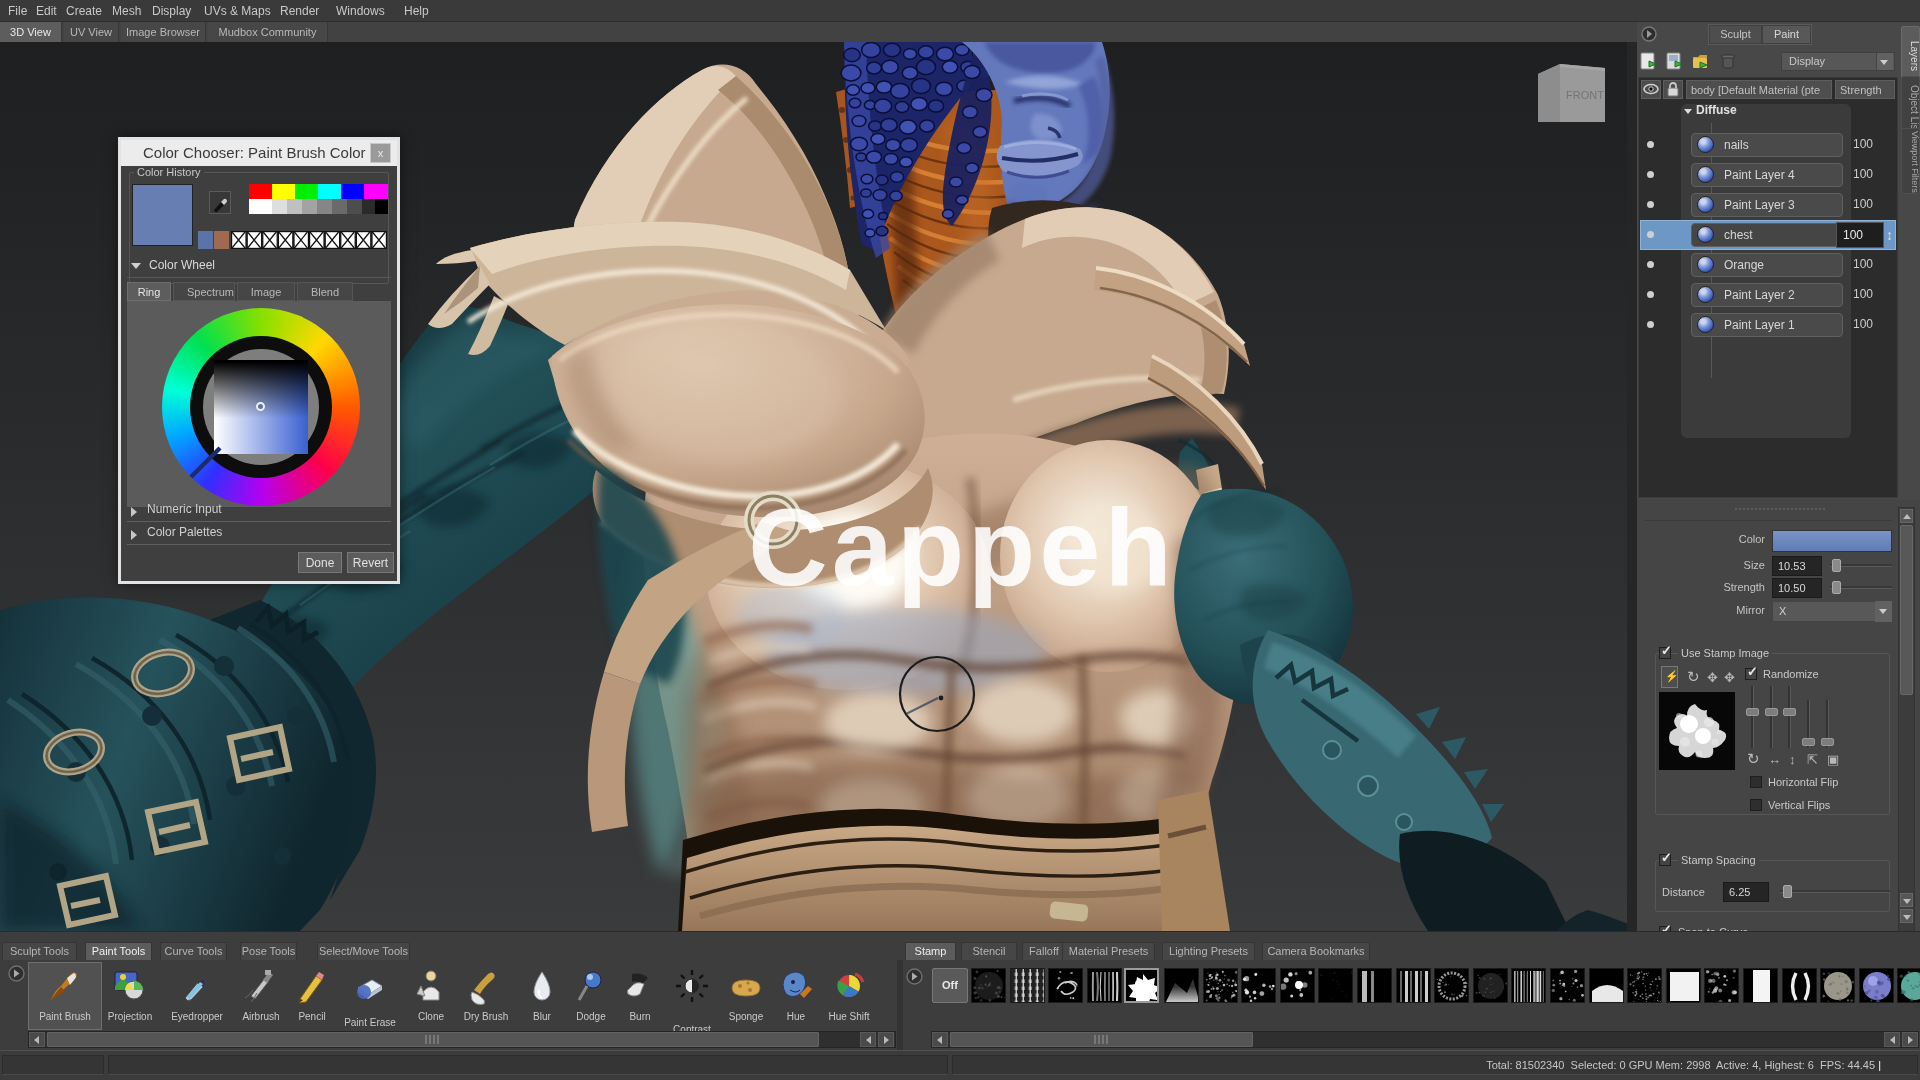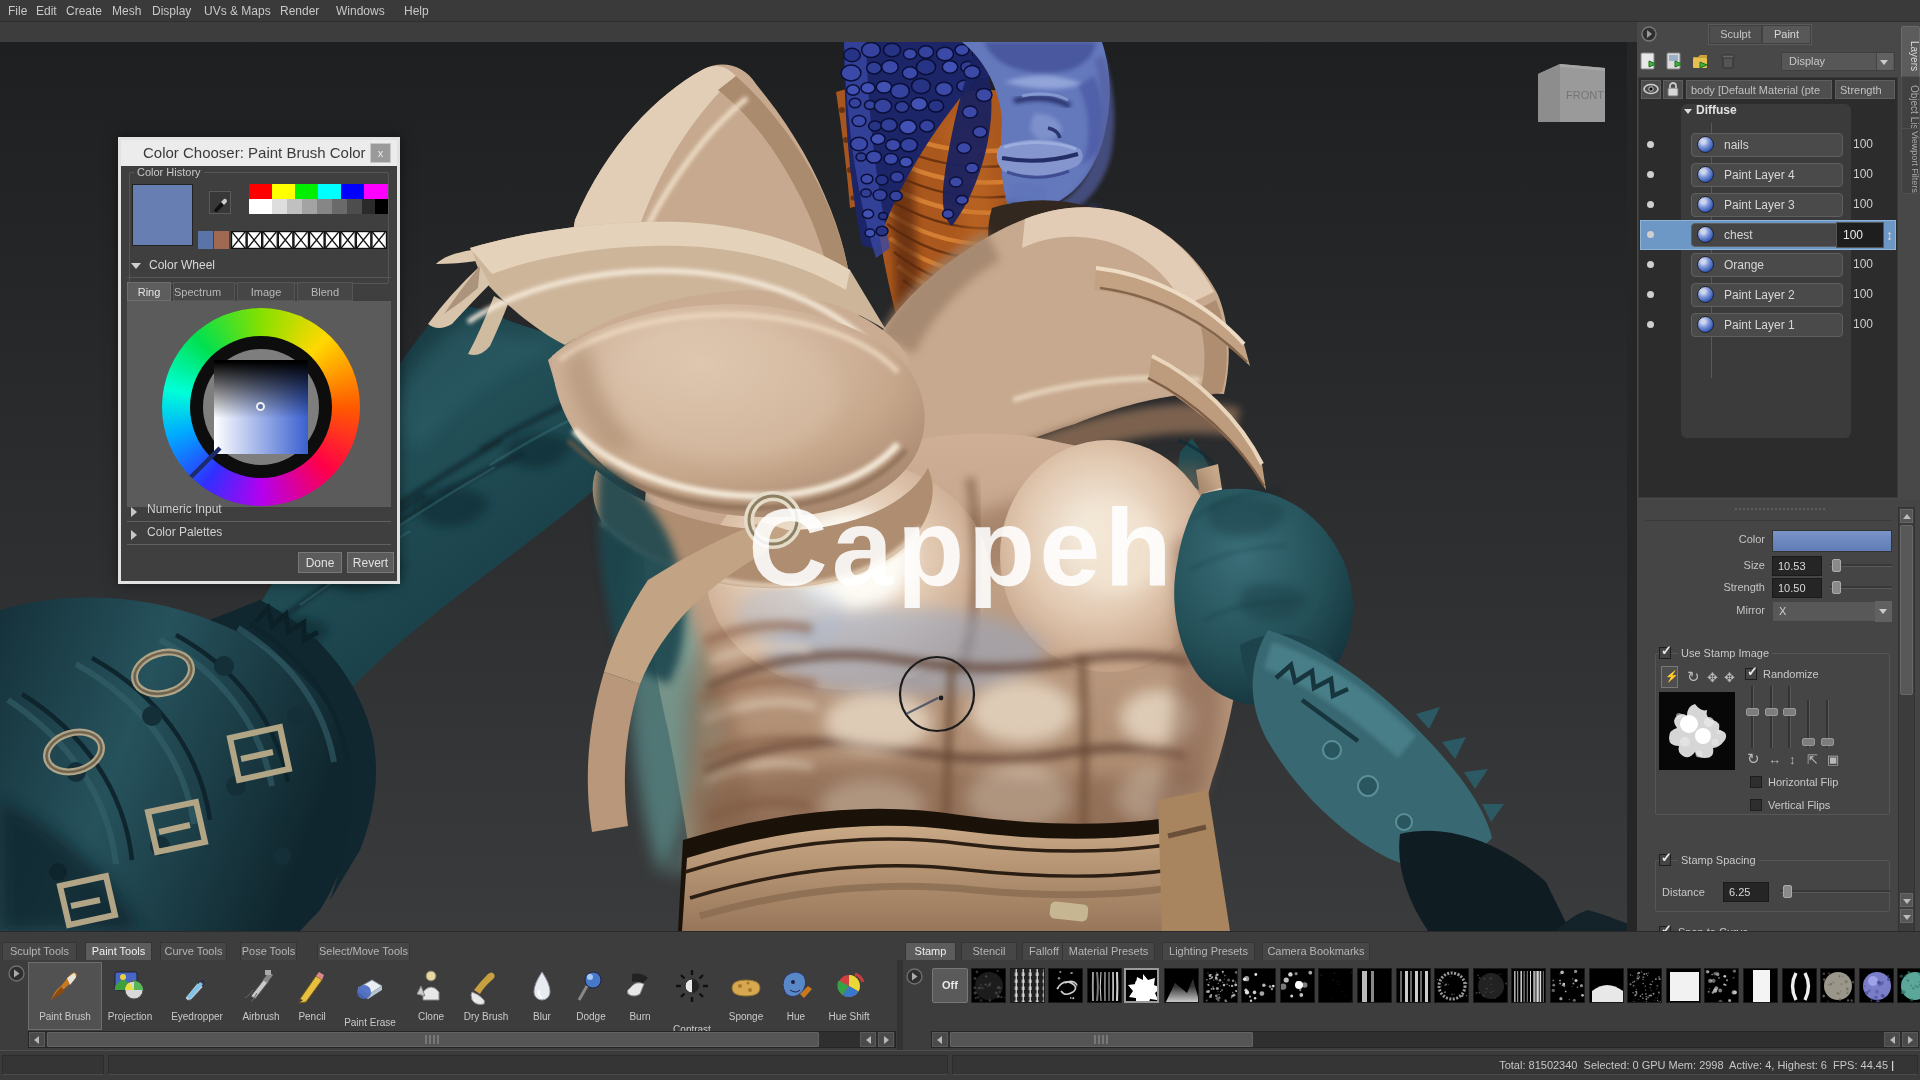--- a/index.html
+++ b/index.html
@@ -43,20 +43,26 @@
       <span style="left:36px">Edit</span>
     <span style="left:66px">Create</span>
       <span style="left:112px">Mesh</span>
     <span style="left:152px">Display</span>
       <span style="left:204px">UVs &amp; Maps</span>
     <span style="left:280px">Render</span>
       <span style="left:336px">Windows</span>
     <span style="left:404px">Help</span>
   </div>
 
+  <div id="tabbar" class="abs">
+    <div class="vtab active" style="left:0;width:62px">3D View</div>
+    <div class="vtab" style="left:64px;width:55px">UV View</div>
+    <div class="vtab" style="left:121px;width:85px">Image Browser</div>
+    <div class="vtab" style="left:208px;width:120px">Mudbox Community</div>
+  </div>
 
   <div id="viewport" class="abs">
   <svg width="1637" height="889" viewBox="0 42 1637 889">
     <defs>
       <linearGradient id="vbg" x1="0" y1="0" x2="0" y2="1">
         <stop offset="0" stop-color="#1e1f21"></stop>
         <stop offset="0.55" stop-color="#2d2e30"></stop>
         <stop offset="1" stop-color="#3a3b3c"></stop>
       </linearGradient>
       <linearGradient id="armg" x1="0.1" y1="0" x2="0.9" y2="1">
@@ -1276,21 +1282,21 @@
           <circle cx="10.8" cy="3.5" r="1.3" fill="#3a7a6e" opacity="0.81"></circle>
           <circle cx="21.5" cy="16.2" r="1.4" fill="#3a7a6e" opacity="0.51"></circle>
           <circle cx="21.2" cy="12.9" r="0.9" fill="#3a7a6e" opacity="0.47"></circle>
           <circle cx="4.9" cy="23.2" r="1.9" fill="#3a7a6e" opacity="0.78"></circle>
         </svg></div>
     </div>
 
   <div id="statusbar" class="abs">
     <div class="swell" style="left:2px;width:102px"></div>
     <div class="swell" style="left:108px;width:840px"></div>
-    <div class="swell" style="left:952px;width:966px;color:#c6c6c6;font-size:11px;line-height:19px;text-align:right;padding-right:23px">Total: 81502340&nbsp; Selected: 0 GPU Mem: 2998&nbsp; Active: 4, Highest: 6&nbsp; FPS: 44.45<span style="color:#fff">&nbsp;|</span></div>
+    <div class="swell" style="left:952px;width:966px;color:#c6c6c6;font-size:11px;line-height:19px;text-align:right;padding-right:36px">Total: 81502340&nbsp; Selected: 0 GPU Mem: 2998&nbsp; Active: 4, Highest: 6&nbsp; FPS: 44.45<span style="color:#fff">&nbsp;|</span></div>
   </div>
 
   <div class="abs" style="left:118px;top:137px;width:282px;height:447px;background:#3f3f3f;border:3px solid #e2e2e2;box-shadow:0 0 12px rgba(0,0,0,0.5)">
     <div class="abs" style="left:0;top:0;width:276px;height:26px;background:#ececec;color:#3a3a3a;font-size:15px;line-height:26px;padding-left:22px">Color Chooser: Paint Brush Color</div>
     <div class="abs" style="left:249px;top:3px;width:21px;height:20px;background:#9a9a9a;border:1px solid #c8c8c8;color:#e8e8e8;font-size:11px;text-align:center;line-height:19px">x</div>
     <div class="abs" style="left:8px;top:32px;width:260px;height:112px;border:1px solid #565656;border-radius:2px"></div>
     <div class="abs" style="left:13px;top:26px;background:#3f3f3f;padding:0 3px;color:#c8c8c8;font-size:11px">Color History</div>
     <div class="abs" style="left:11px;top:44px;width:61px;height:62px;background:#667eb2;border:1px solid #222"></div>
     <div class="abs" style="left:88px;top:51px;width:22px;height:23px;background:#383838;border:1px solid #5a5a5a">
       <svg width="22" height="23" viewBox="0 0 22 23">
@@ -1337,21 +1343,21 @@
           <use href="#xc" x="124.8"></use>
           <use href="#xc" x="140.4"></use>
       </g>
     </svg>
 
     <div class="abs" style="left:10px;top:123px;width:0;height:0;border-top:6px solid #d0d0d0;border-left:5px solid transparent;border-right:5px solid transparent"></div>
     <div class="abs" style="left:28px;top:118px;color:#d8d8d8;font-size:12px">Color Wheel</div>
     <div class="abs" style="left:6px;top:137px;width:264px;height:1px;background:#575757"></div>
 
     <div class="abs" style="left:6px;top:142px;width:44px;height:19px;background:#5d5d5d;border:1px solid #6e6e6e;color:#e4e4e4;font-size:11px;text-align:center;line-height:18px">Ring</div>
-    <div class="abs" style="left:52px;top:142px;width:62px;height:19px;background:#464646;border:1px solid #555;color:#b8b8b8;font-size:11px;text-align:left;line-height:18px">Spectrum</div>
+    <div class="abs" style="left:52px;top:142px;width:62px;height:19px;background:#464646;border:1px solid #555;color:#b8b8b8;font-size:11px;text-align:right;line-height:18px">Spectrum</div>
     <div class="abs" style="left:116px;top:142px;width:58px;height:19px;background:#464646;border:1px solid #555;color:#b8b8b8;font-size:11px;text-align:center;line-height:18px">Image</div>
     <div class="abs" style="left:176px;top:142px;width:56px;height:19px;background:#464646;border:1px solid #555;color:#b8b8b8;font-size:11px;text-align:center;line-height:18px">Blend</div>
 
     <div class="abs" style="left:6px;top:161px;width:264px;height:206px;background:#5b5b5b;overflow:hidden">
       <div class="abs" style="left:35px;top:7px;width:198px;height:198px;border-radius:50%;background:conic-gradient(from 0deg,#86e000 ,#ffd800 12%,#ff5a00 25%,#ff0048 37%,#b400f0 50%,#3030ff 60%,#00aaff 70%,#00ffd8 78%,#00e050 88%,#86e000)"></div>
       <div class="abs" style="left:63px;top:35px;width:142px;height:142px;border-radius:50%;background:#0d0d0d"></div>
       <div class="abs" style="left:76px;top:48px;width:116px;height:116px;border-radius:50%;background:#7e7e7e"></div>
       <div class="abs" style="left:87px;top:59px;width:94px;height:94px;background:linear-gradient(to bottom,#000 2%,rgba(0,0,0,0) 62%),linear-gradient(to right,#ffffff,#3a60d0)"></div>
       <div class="abs" style="left:129px;top:101px;width:9px;height:9px;border-radius:50%;border:2px solid #f0f0f0;background:#5b74a8"></div>
       <svg class="abs" style="left:0;top:0" width="264" height="206" viewBox="0 0 264 206">

